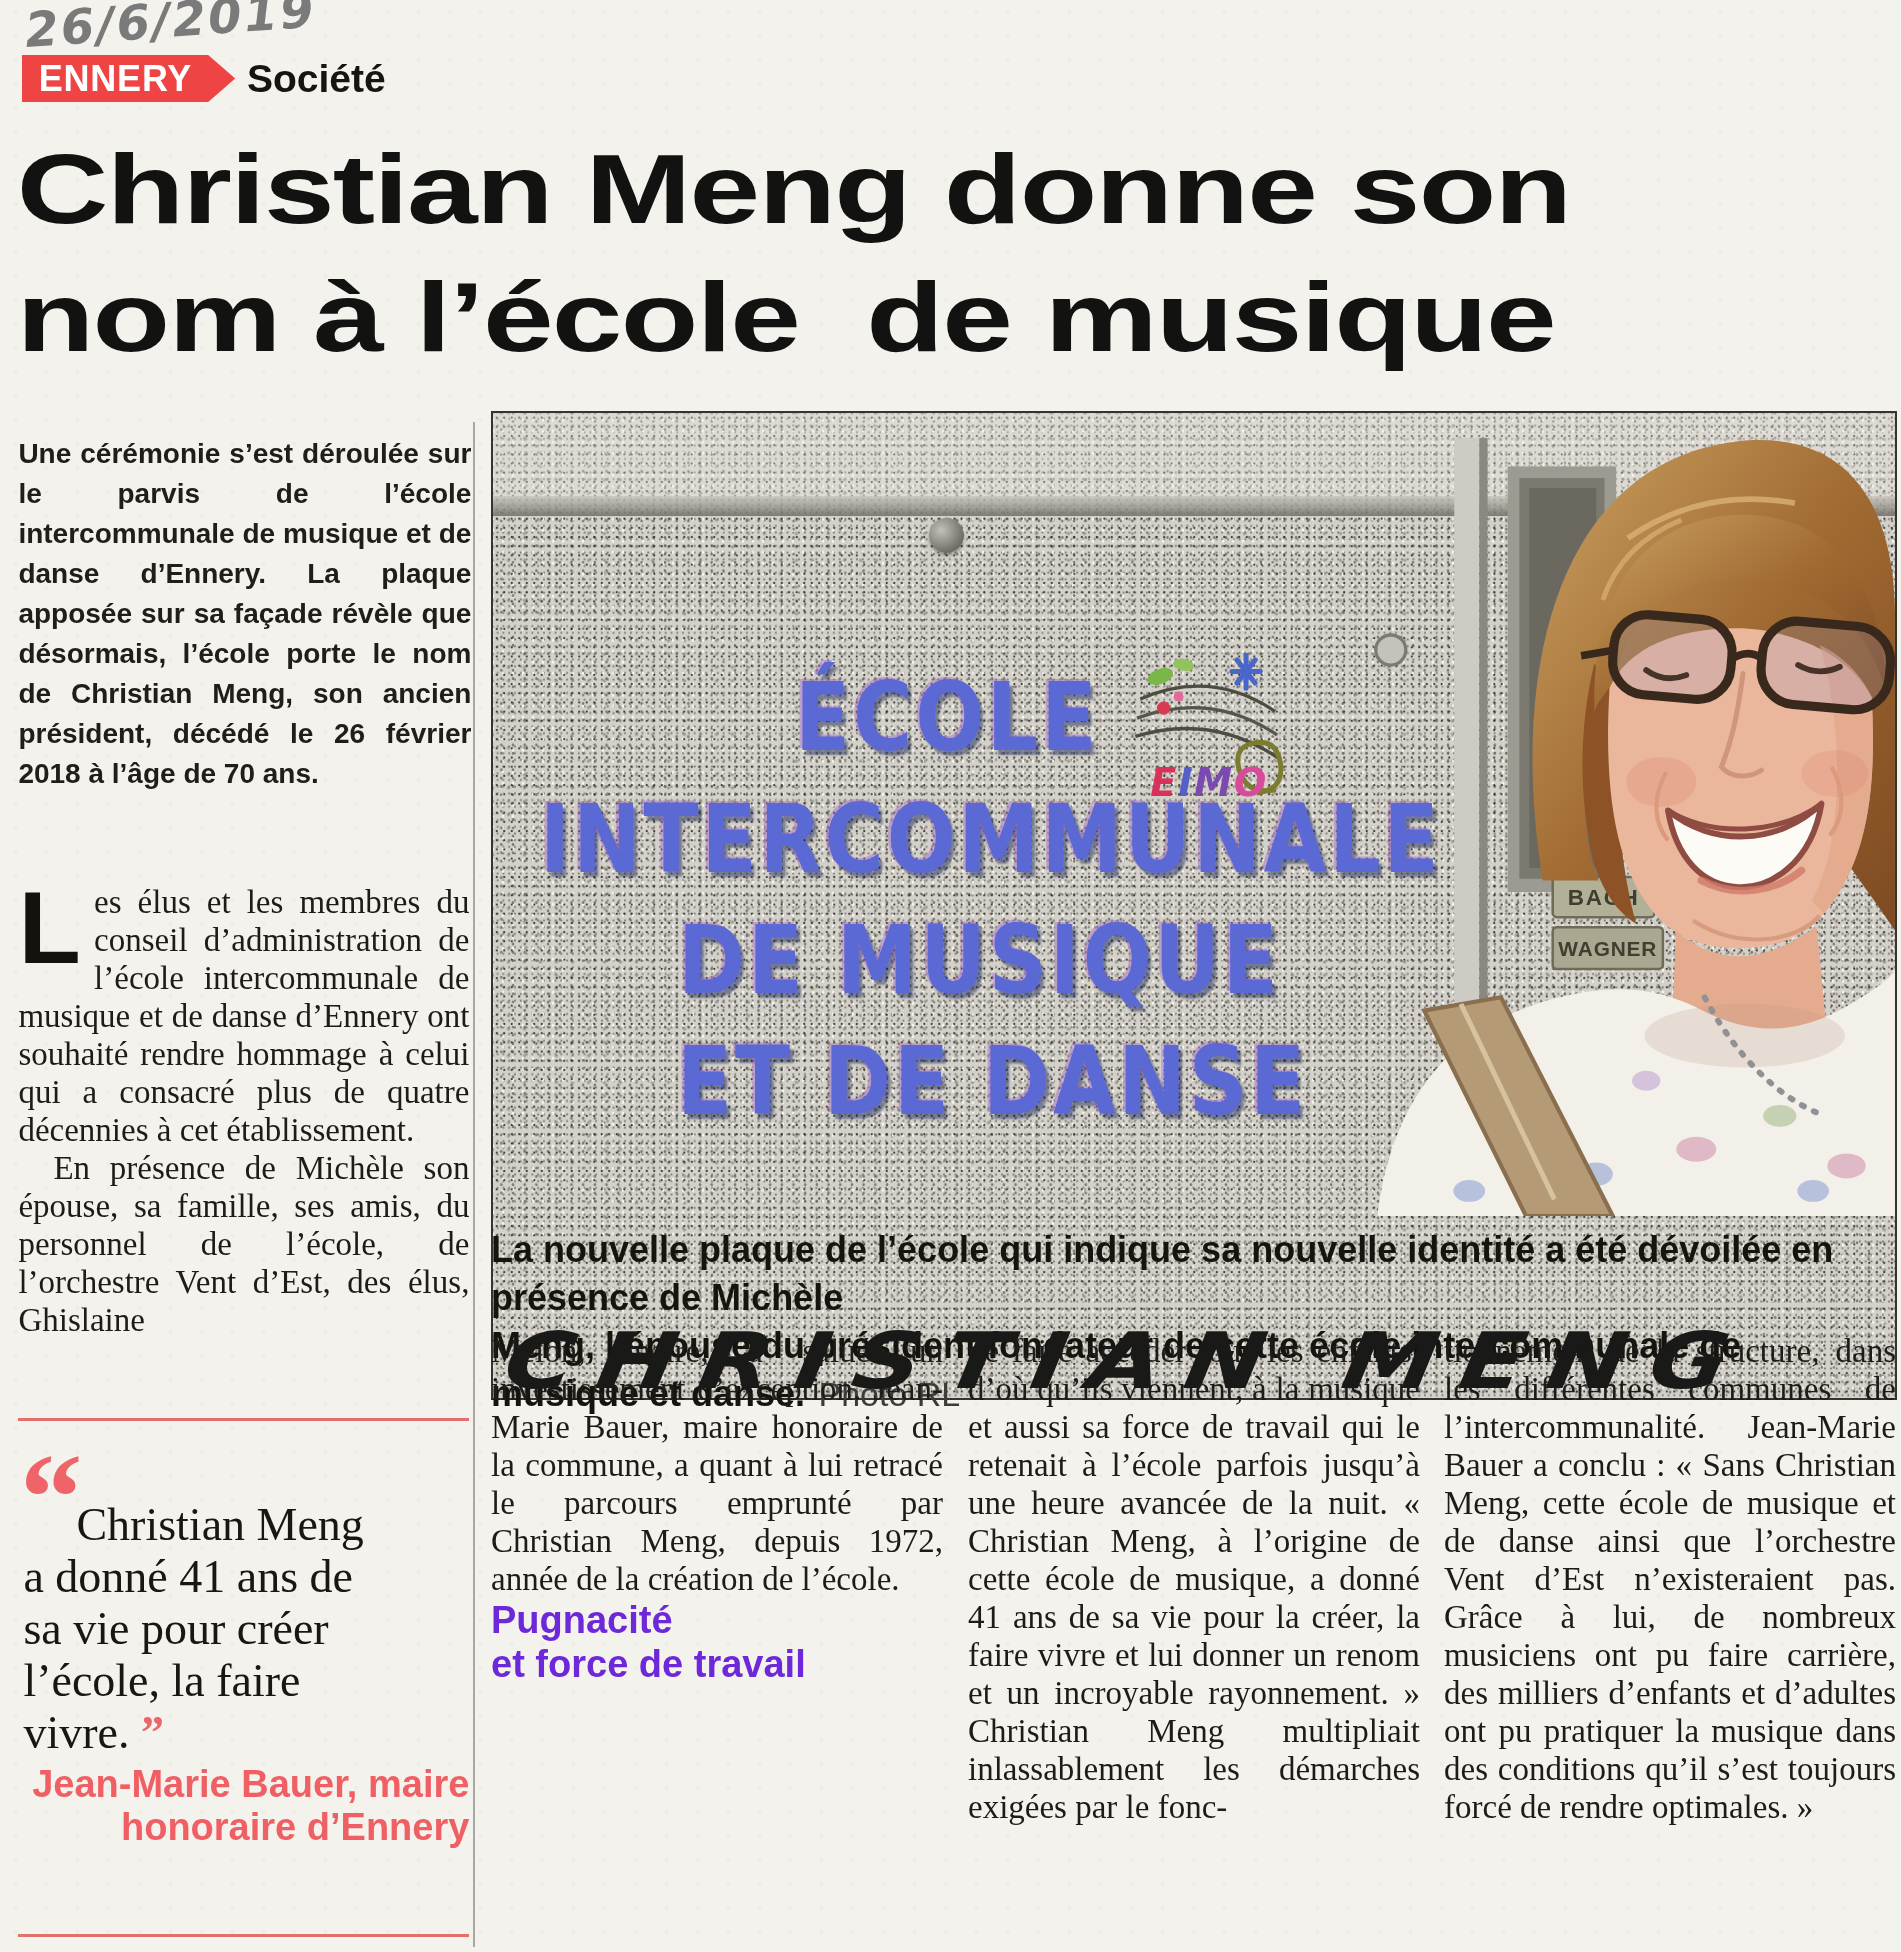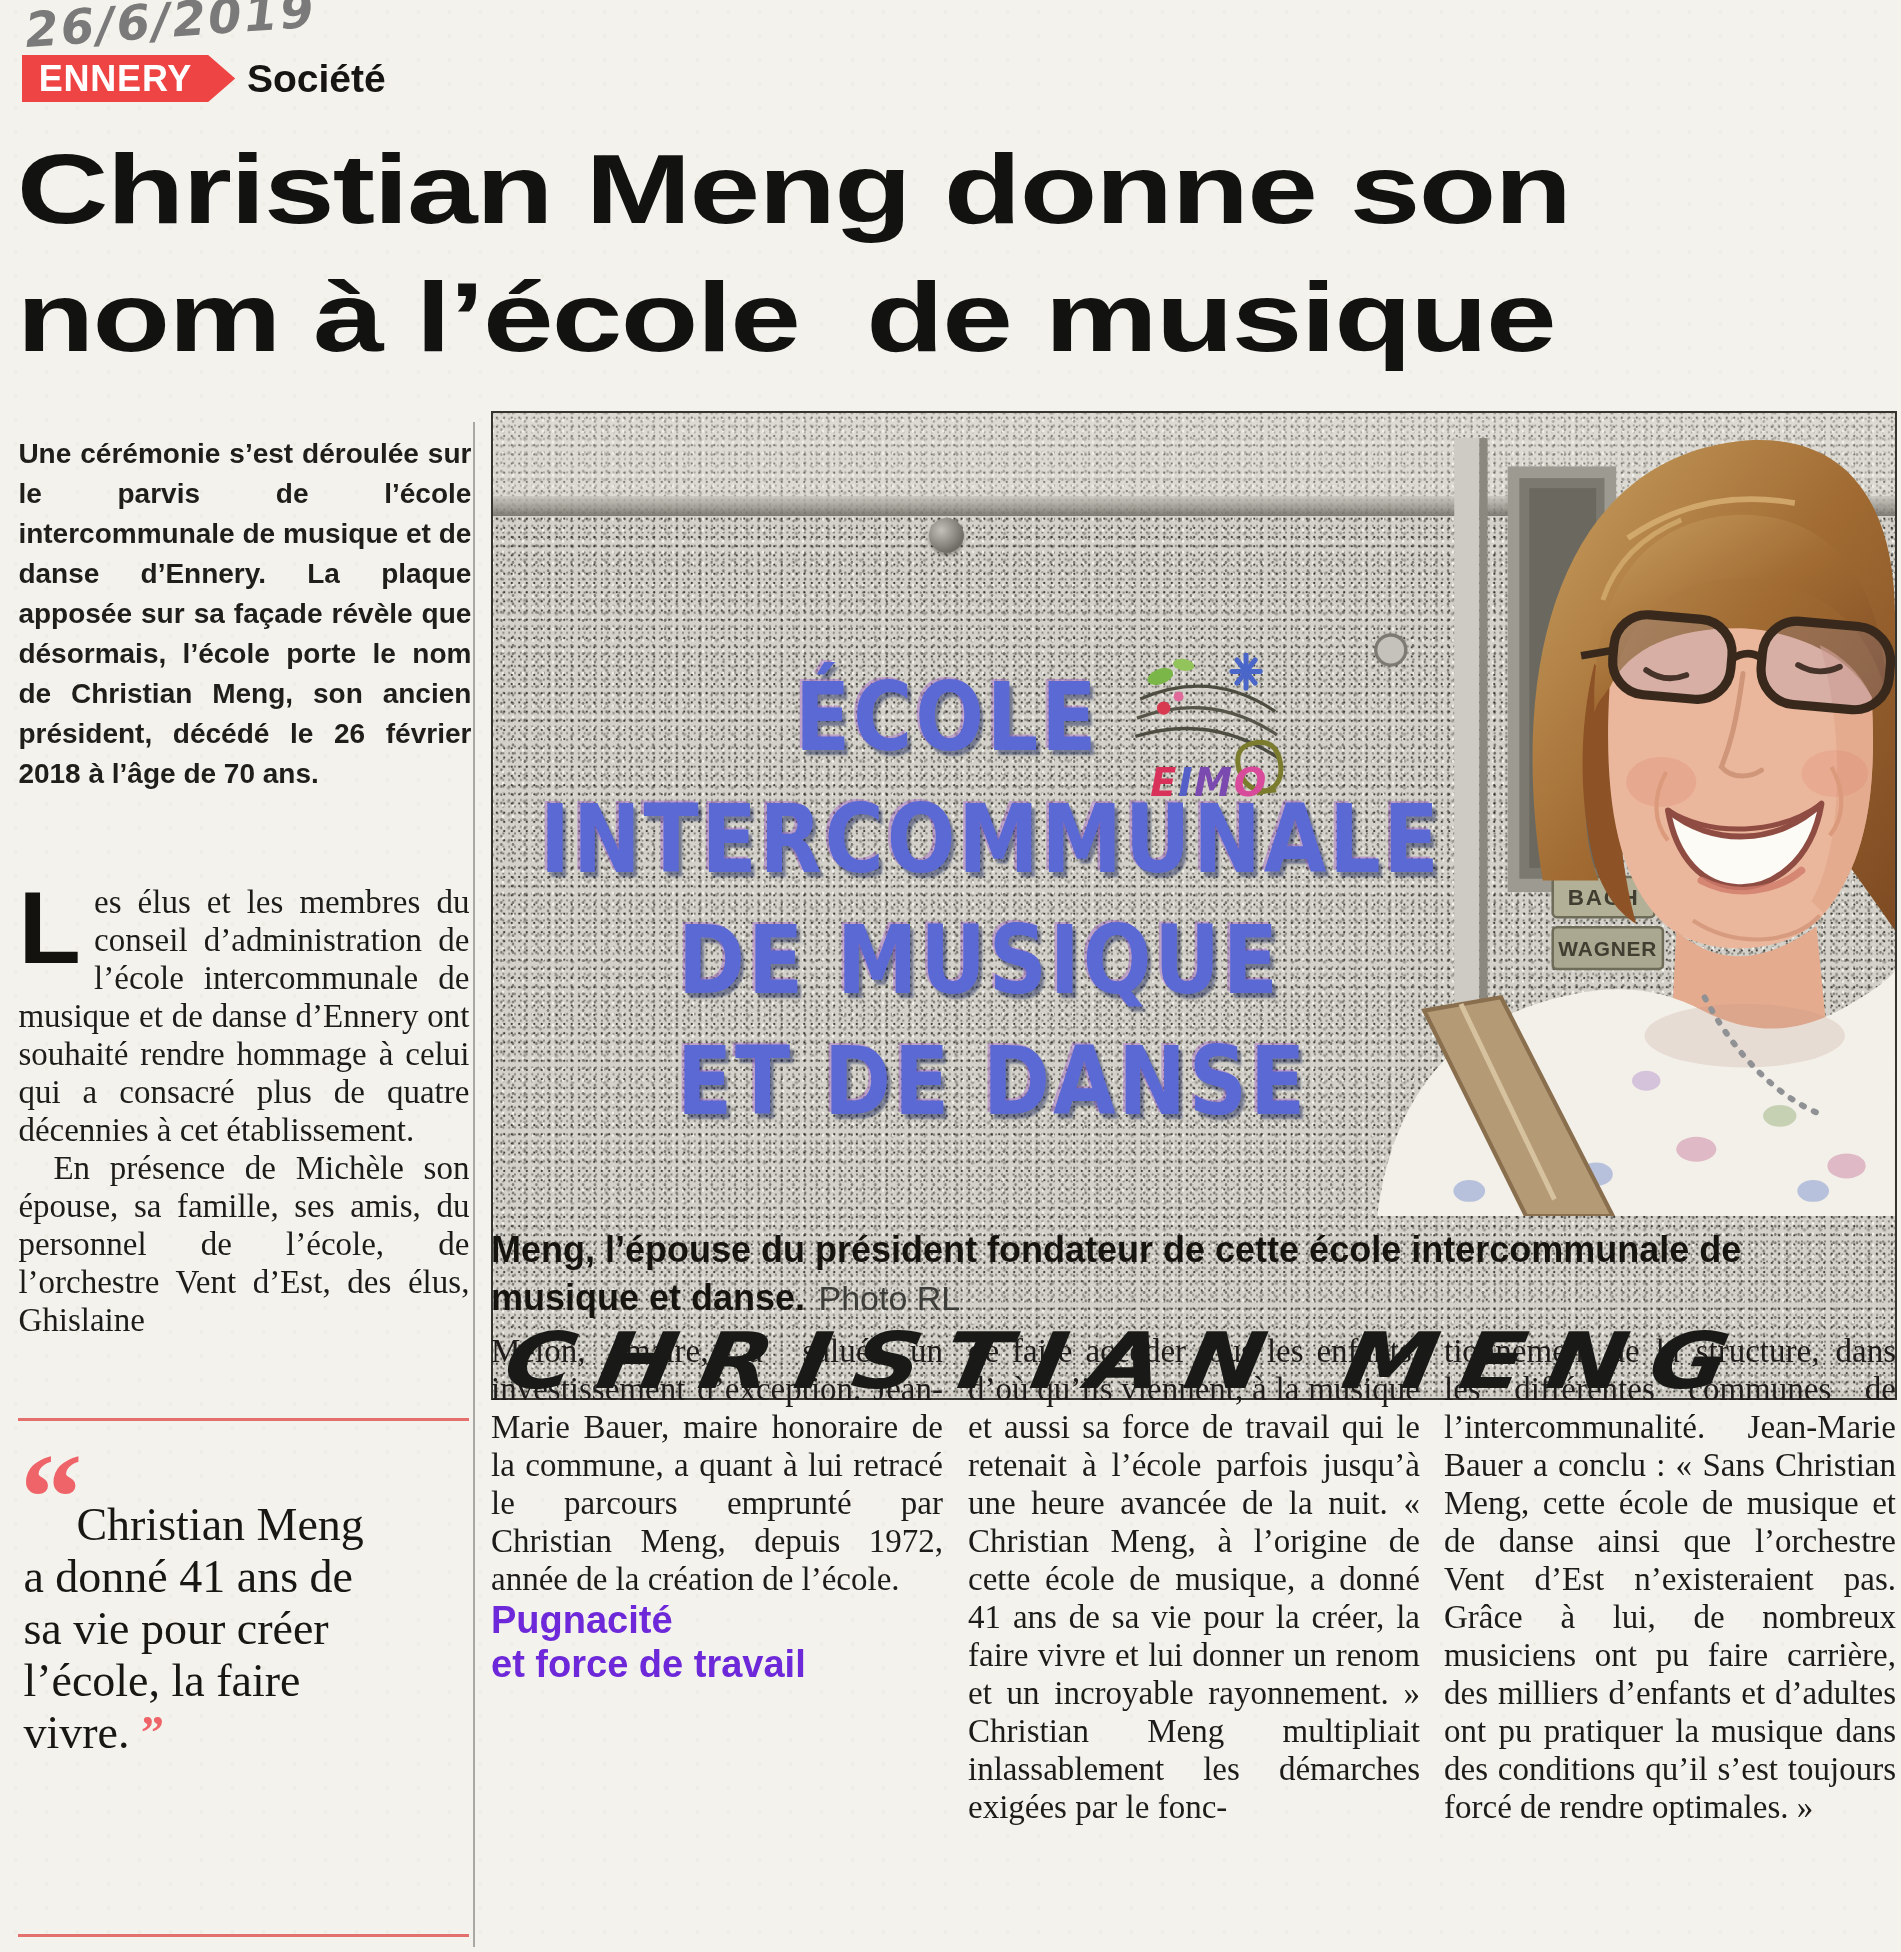--- a/index.html
+++ b/index.html
@@ -121,20 +121,22 @@
   </div>
 
   <div class="rule rule1"></div>
 
   <div class="quote-open">“</div>
   <div class="quote-text"><span>Christian Meng
 a donné 41 ans de
 sa vie pour créer
 l’école, la faire
 vivre. </span><span class="quote-close">”</span></div>
+  <div class="quote-attrib">Jean-Marie Bauer, maire
+honoraire d’Ennery</div>
 
   <div class="rule rule2"></div>
 
   <div class="vrule"></div>
 
   <div class="photo">
     <div class="photo-topband"></div>
     <div class="photo-ledge"></div>
     <div class="camera"></div>
 
@@ -247,20 +249,21 @@
       <g>
         <path d="M96,716 L188,700 L322,962 L218,962 Z" fill="#b59a76" stroke="#8a6f4f" stroke-width="5"></path>
         <path d="M140,708 L252,942" stroke="#d7c2a0" stroke-width="6"></path>
       </g>
 
       <path d="M432,700 C470,772 520,818 566,838" stroke="#8f9194" stroke-width="7" fill="none" stroke-dasharray="3 13" stroke-linecap="round"></path>
     </svg>
   </div>
 
   <div class="caption">
+    <div>La nouvelle plaque de l’école qui indique sa nouvelle identité a été dévoilée en présence de Michèle</div>
     <div><span>Meng, l’épouse du président fondateur de cette école intercommunale de musique et danse.</span><span class="credit">Photo RL</span></div>
   </div>
 
   <div class="col col2">
     <p>Melon, maire, a salué un investissement d’exception. Jean-Marie Bauer, maire honoraire de la commune, a quant à lui retracé le parcours emprunté par Christian Meng, depuis 1972, année de la création de l’école.</p>
     <p class="subhead">Pugnacité
 et force de travail</p>
   </div>
   <div class="col col3">
     <p>de faire accéder tous les enfants, d’où qu’ils vien­nent, à la musique et aussi sa force de travail qui le retenait à l’école parfois jusqu’à une heure avancée de la nuit.  « Christian Meng, à l’origine de cette école de musique, a donné 41 ans de sa vie pour la créer, la faire vivre et lui donner un renom et un incroyable rayonnement. » Christian Meng multipliait inlassablement les démar­ches exigées par le fonc-</p>

